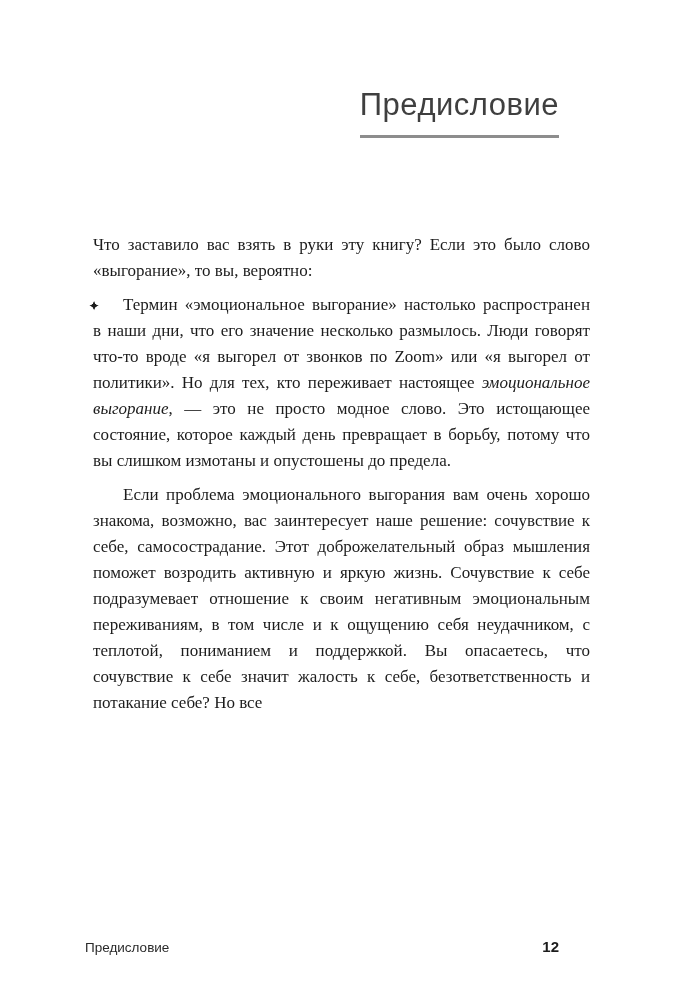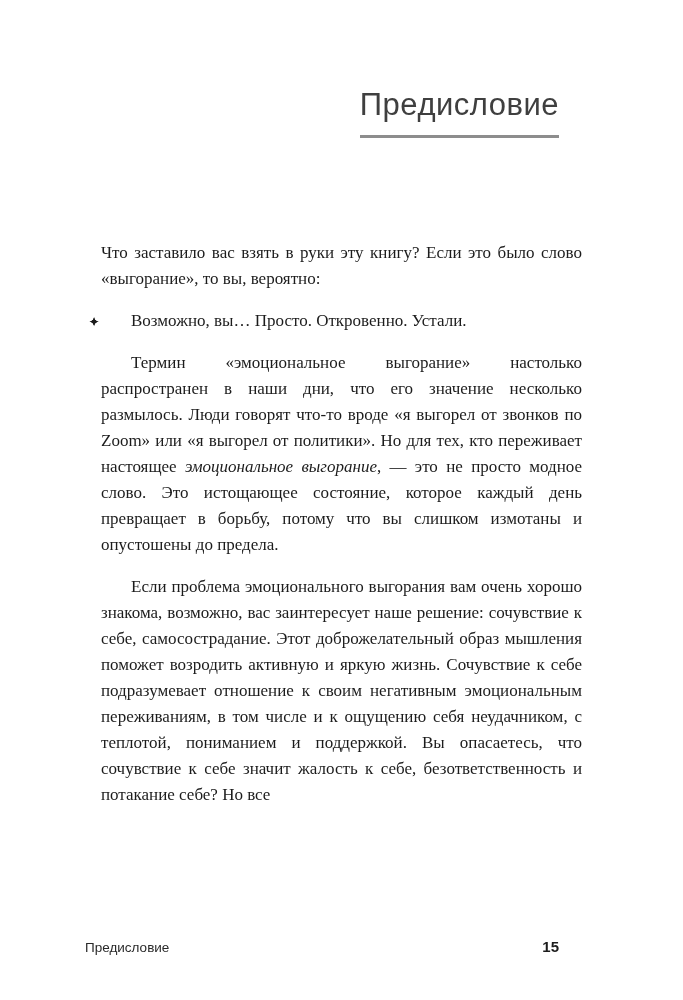--- a/index.html
+++ b/index.html
@@ -43,21 +43,21 @@
   .body-text {
     position: absolute;
     left: 85px;
     top: 224px;
     width: 513px;
     font-size: 17px;
     line-height: 26px;
     color: #1c1c1c;
     text-align: justify;
   }
-  .body-text p { margin: 16px; }
+  .body-text p { margin: 8px; }
   .indent { text-indent: 30px; }
 
   .bullets {
     list-style: none;
     margin: 5px 0 0 0;
     padding: 0;
   }
   .bullets li {
     position: relative;
     padding-left: 30px;
@@ -120,26 +120,25 @@
         <span class="bullet-marker">✦</span>
       </li>
       <li class="bullet-item">
         <span class="bullet-marker">✦</span>
       </li>
       <li class="bullet-item">
         <span class="bullet-marker">✦</span>
       </li>
     </ul>
 
-    <p class="aside-line">Возможно, вы… Просто. Откровенно. Устали.</p>
 
     <p class="para-gap indent"><span>Термин «эмоциональное выгорание» настолько распространен в наши дни, что его значение несколько размылось. Люди говорят что-то вроде «я выгорел от звонков по Zoom» или «я выгорел от политики». Но для тех, кто переживает настоящее </span><em>эмоциональное выгорание</em><span>, — это не просто модное слово. Это истощающее состояние, которое каждый день превращает в борьбу, потому что вы слишком измотаны и опустошены до предела.</span></p>
 
     <p class="indent">Если проблема эмоционального выгорания вам очень хорошо знакома, возможно, вас заинтересует наше решение: сочувствие к себе, самосострадание. Этот доброжелательный образ мышления поможет возродить активную и яркую жизнь. Сочувствие к себе подразумевает отношение к своим негативным эмоциональным переживаниям, в том числе и к ощущению себя неудачником, с теплотой, пониманием и поддержкой. Вы опасаетесь, что сочувствие к себе значит жалость к себе, безответственность и потакание себе? Но все</p>
 
   </main>
 
   <footer class="page-footer">
     <span class="running-title">Предисловие</span>
-    <span class="page-number">15</span>
+    <span class="page-number">12</span>
   </footer>
 
 </div>
 
 </body></html>

